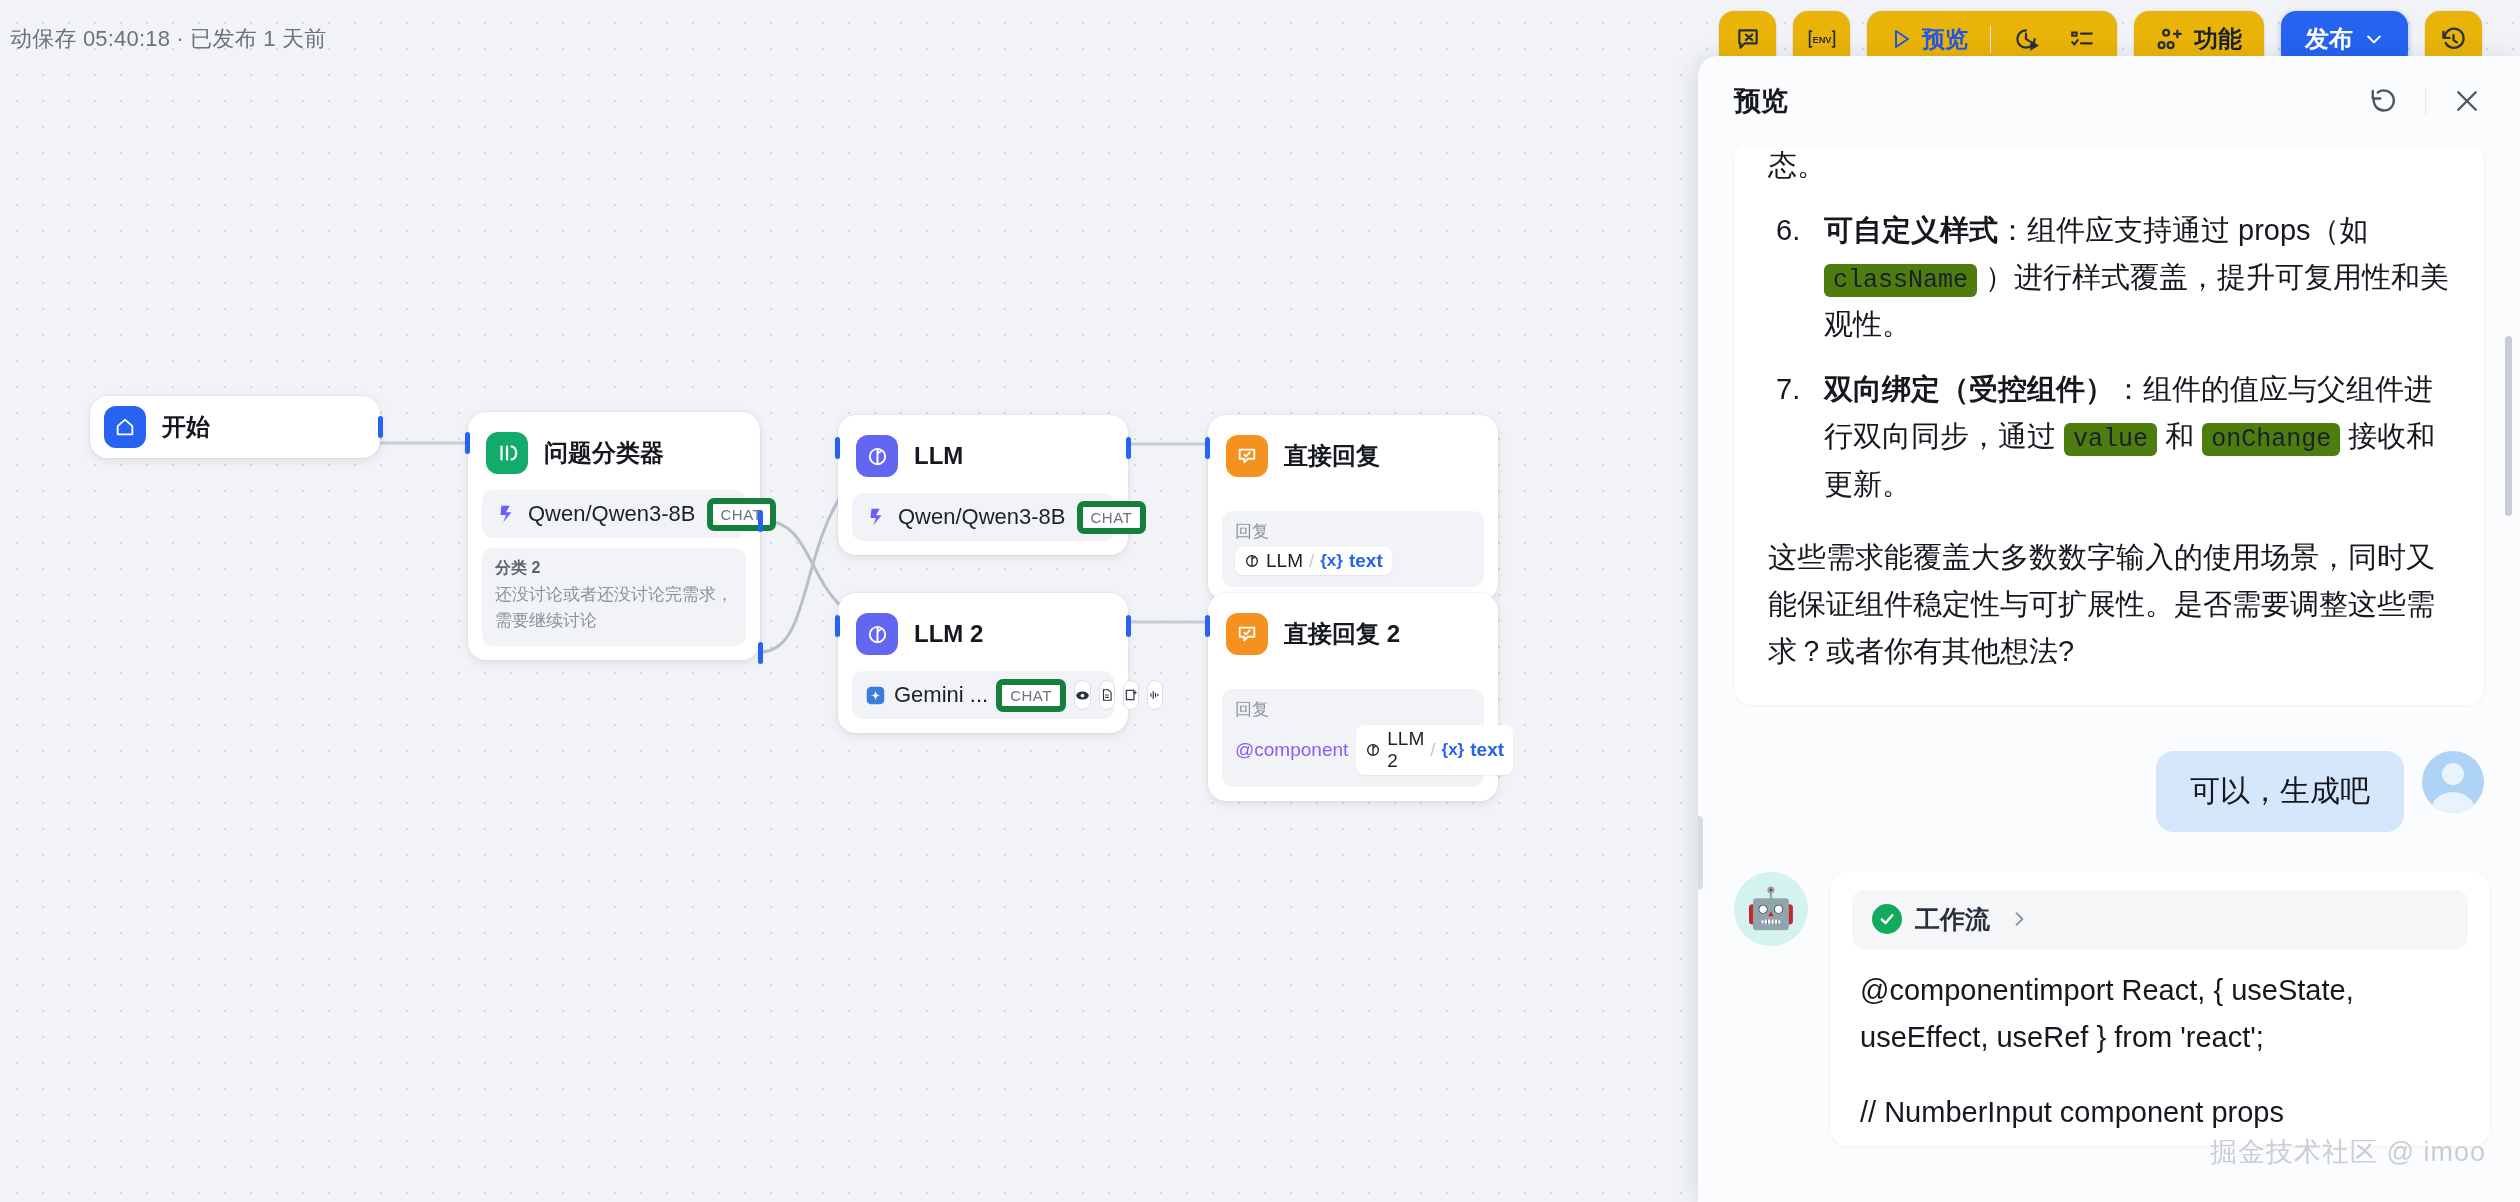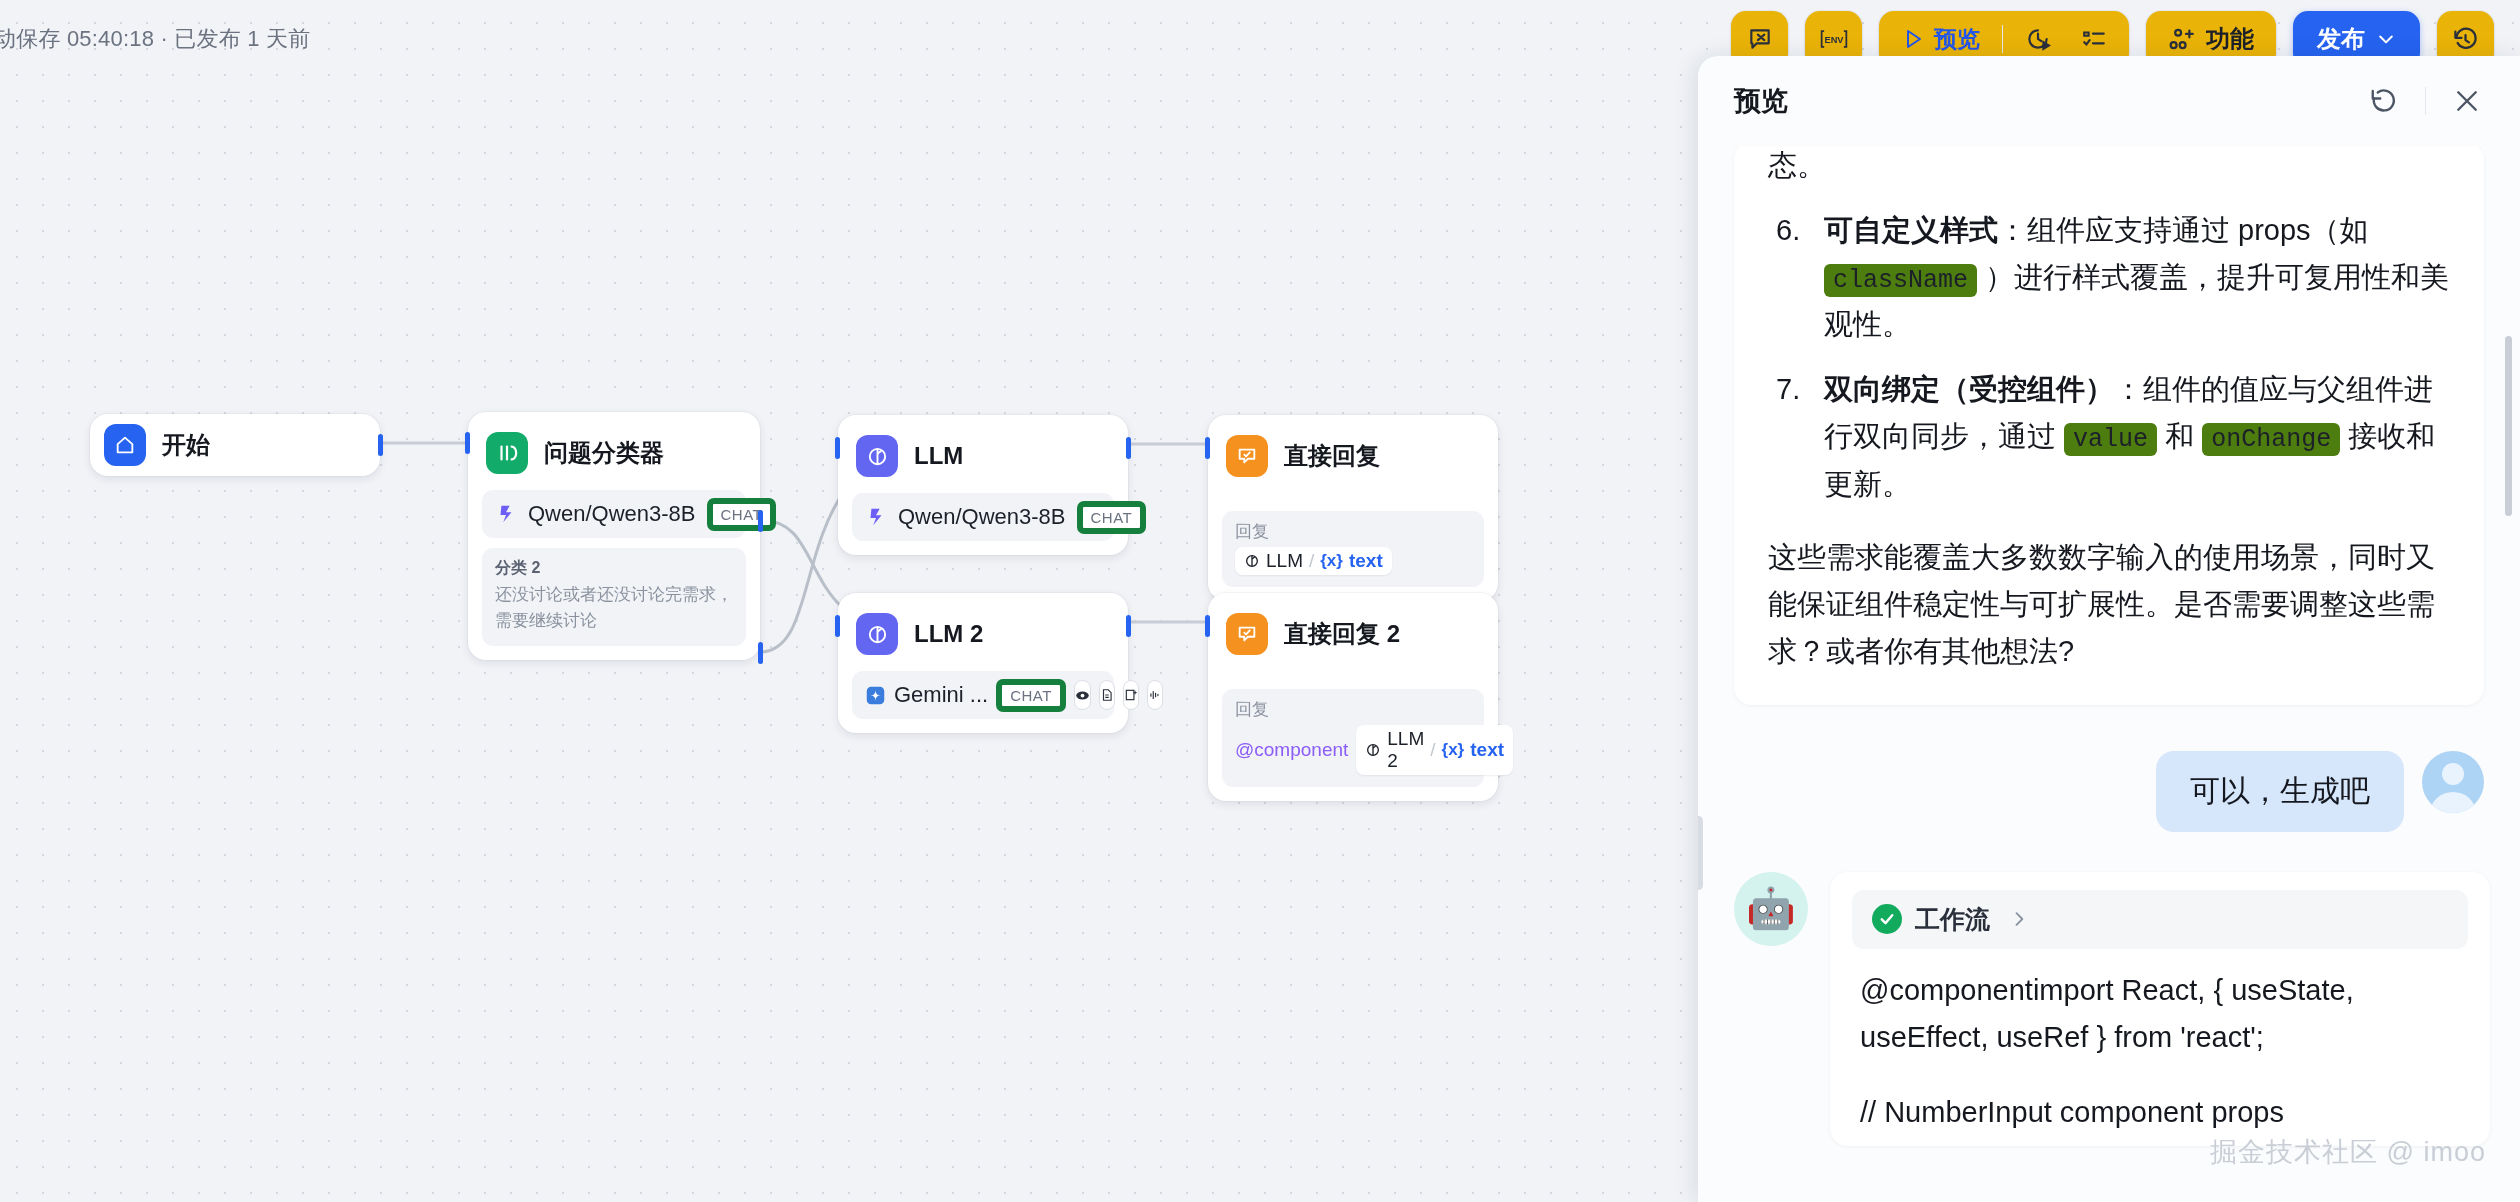--- a/index.html
+++ b/index.html
@@ -16,23 +16,23 @@
   .canvas {
     position: absolute; inset: 0;
     background-color: #f1f3f7;
     background-image: radial-gradient(#d3d8e0 1.4px, transparent 1.4px);
     background-size: 26px 26px;
     background-position: 4px 10px;
   }
 
   
   .topbar {
-    position: absolute; top: 0; left: 0; right: 0; height: 78px;
+    position: absolute; top: 0; left: 0; right: 12px; height: 78px;
     display: flex; align-items: center; justify-content: space-between;
-    padding: 0 26px 0 0;
+    padding: 0 26px 0 16px;
     pointer-events: none;
   }
   .autosave {
     font-size: 22px; color: #6b7280; letter-spacing: .2px;
     padding-left: 0; margin-left: -6px; white-space: nowrap;
   }
   .tb-right { display: flex; align-items: center; gap: 17px; }
   .tb-chip {
     background: #eab308; border-radius: 15px;
     box-shadow: 0 1px 3px rgba(18,27,48,.10), 0 0 0 1px rgba(18,27,48,.035);
@@ -205,21 +205,21 @@
   <div class="canvas">
 
     <svg width="2520" height="1202" style="position:absolute;inset:0;">
       <path d="M 380 443 L 470 443" stroke="#c7ccd6" stroke-width="3" fill="none"></path>
       <path d="M 760 652 C 810 652 800 553 845 490 C 858 472 870 446 880 446" stroke="#b9bfc9" stroke-width="3" fill="none"></path>
       <path d="M 760 520 C 810 520 805 575 845 610 C 860 624 872 623 880 623" stroke="#b9bfc9" stroke-width="3" fill="none"></path>
       <path d="M 1128 444 L 1210 444" stroke="#c7ccd6" stroke-width="3" fill="none"></path>
       <path d="M 1128 622 L 1210 622" stroke="#c7ccd6" stroke-width="3" fill="none"></path>
     </svg>
 
-    <div class="node" style="left:90px; top:414px; width:290px; height:62px; padding:16px 14px; display:flex; align-items:center;">
+    <div class="node" style="left:90px; top:396px; width:290px; height:62px; padding:16px 14px; display:flex; align-items:center;">
       <div class="node-head" style="padding:0;">
         <div class="node-ico ico-blue">
           <svg width="22" height="22" viewBox="0 0 24 24" fill="none" stroke="#fff" stroke-width="2" stroke-linecap="round" stroke-linejoin="round">
             <path d="M4 11 L12 4 L20 11 V20 H4 Z"></path>
           </svg>
         </div>
         <div class="node-title">开始</div>
       </div>
       <div class="port" style="right:-3px; top:20px;"></div>
     </div>

